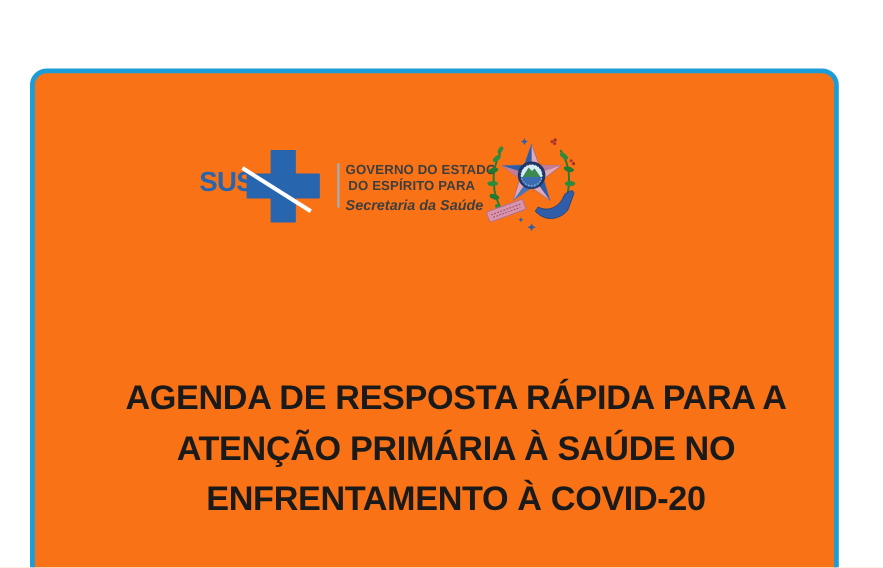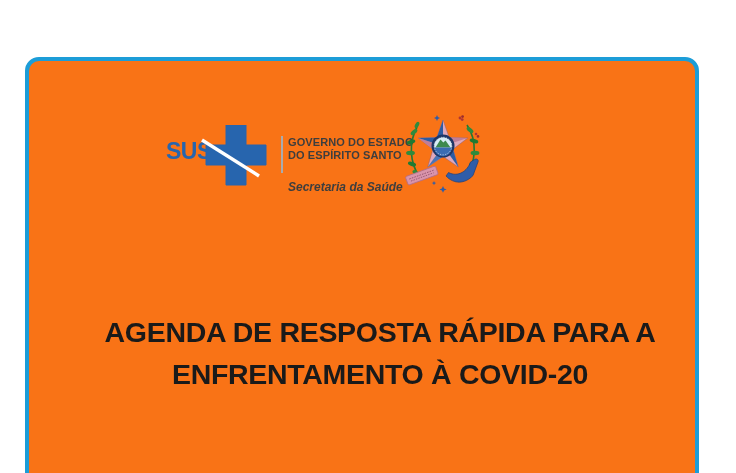--- a/index.html
+++ b/index.html
@@ -41,21 +41,21 @@
     color: #3e3e3e;
   }
   .gov-line {
     font-size: 11px;
     line-height: 13px;
     font-weight: bold;
     letter-spacing: 0.1px;
     white-space: nowrap;
   }
   .gov-sec {
-    margin-top: 18px;
+    margin-top: 2px;
     font-size: 12px;
     line-height: 14px;
     font-style: italic;
     font-weight: 600;
     white-space: nowrap;
   }
   .emblem { position: absolute; left: 404px; top: 112px; width: 78px; height: 84px; }
   .title-block {
     position: absolute;
     left: 14px;
@@ -73,39 +73,40 @@
   }
 </style>
 </head>
 <body>
 
 <div class="page">
   <div class="frame">
 
     <div class="title-block">
       <div class="title-line">AGENDA DE RESPOSTA RÁPIDA PARA A</div>
+      <div class="title-line">ATENÇÃO PRIMÁRIA À SAÚDE NO</div>
       <div class="title-line">ENFRENTAMENTO À COVID-20</div>
     </div>
   </div>
 
   <div class="logo-row">
 
     <svg class="sus-logo" viewBox="0 0 106 62" aria-hidden="true">
       <text x="0" y="34" font-family="Liberation Sans, sans-serif" font-size="23" font-weight="bold" letter-spacing="-0.5" fill="#2765ae">SUS</text>
       <g>
         <path d="M60,0 h20 v20 h20 v20 h-20 v20 h-20 v-20 h-20 v-20 h20 z" fill="#2765ae" stroke="#2765ae" stroke-width="1" stroke-linejoin="round"></path>
         <line x1="36" y1="15" x2="93" y2="51" stroke="#ffffff" stroke-width="3.4"></line>
       </g>
     </svg>
 
     <div class="logo-divider"></div>
 
     <div class="gov-block">
       <div class="gov-line">GOVERNO DO ESTADO</div>
-      <div class="gov-line">DO ESPÍRITO SANTO</div>
+      <div class="gov-line">DO ESPÍRITO PARA</div>
       <div class="gov-sec">Secretaria da Saúde</div>
     </div>
 
     <svg class="emblem" viewBox="0 0 78 84" aria-hidden="true">
 
       <g>
         <path d="M13,15 C5,30 5,50 16,66" fill="none" stroke="#257a33" stroke-width="1.6"></path>
         <ellipse cx="10" cy="20" rx="4" ry="2" fill="#2e8b3d" transform="rotate(-40 10 20)"></ellipse>
         <ellipse cx="7" cy="30" rx="4.4" ry="2.1" fill="#1f7a33" transform="rotate(-15 7 30)"></ellipse>
         <ellipse cx="6.5" cy="41" rx="4.4" ry="2.2" fill="#2e8b3d"></ellipse>

